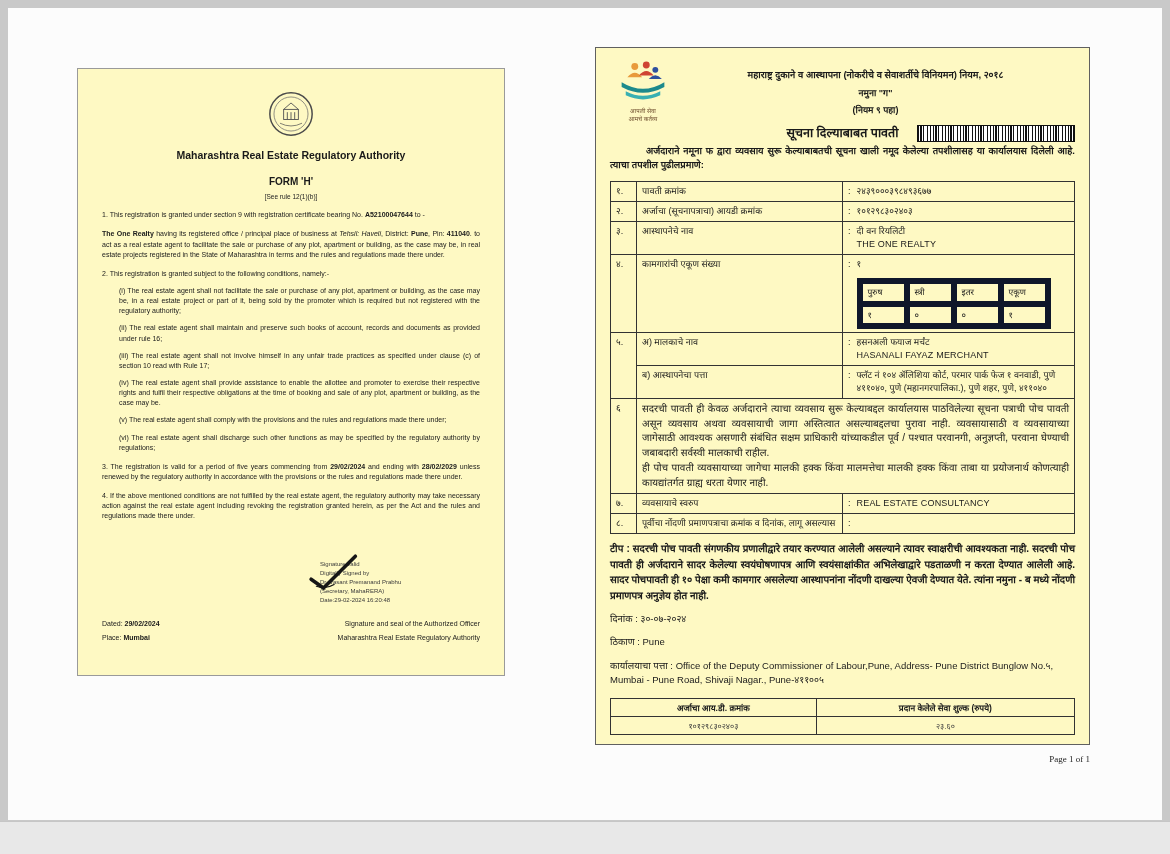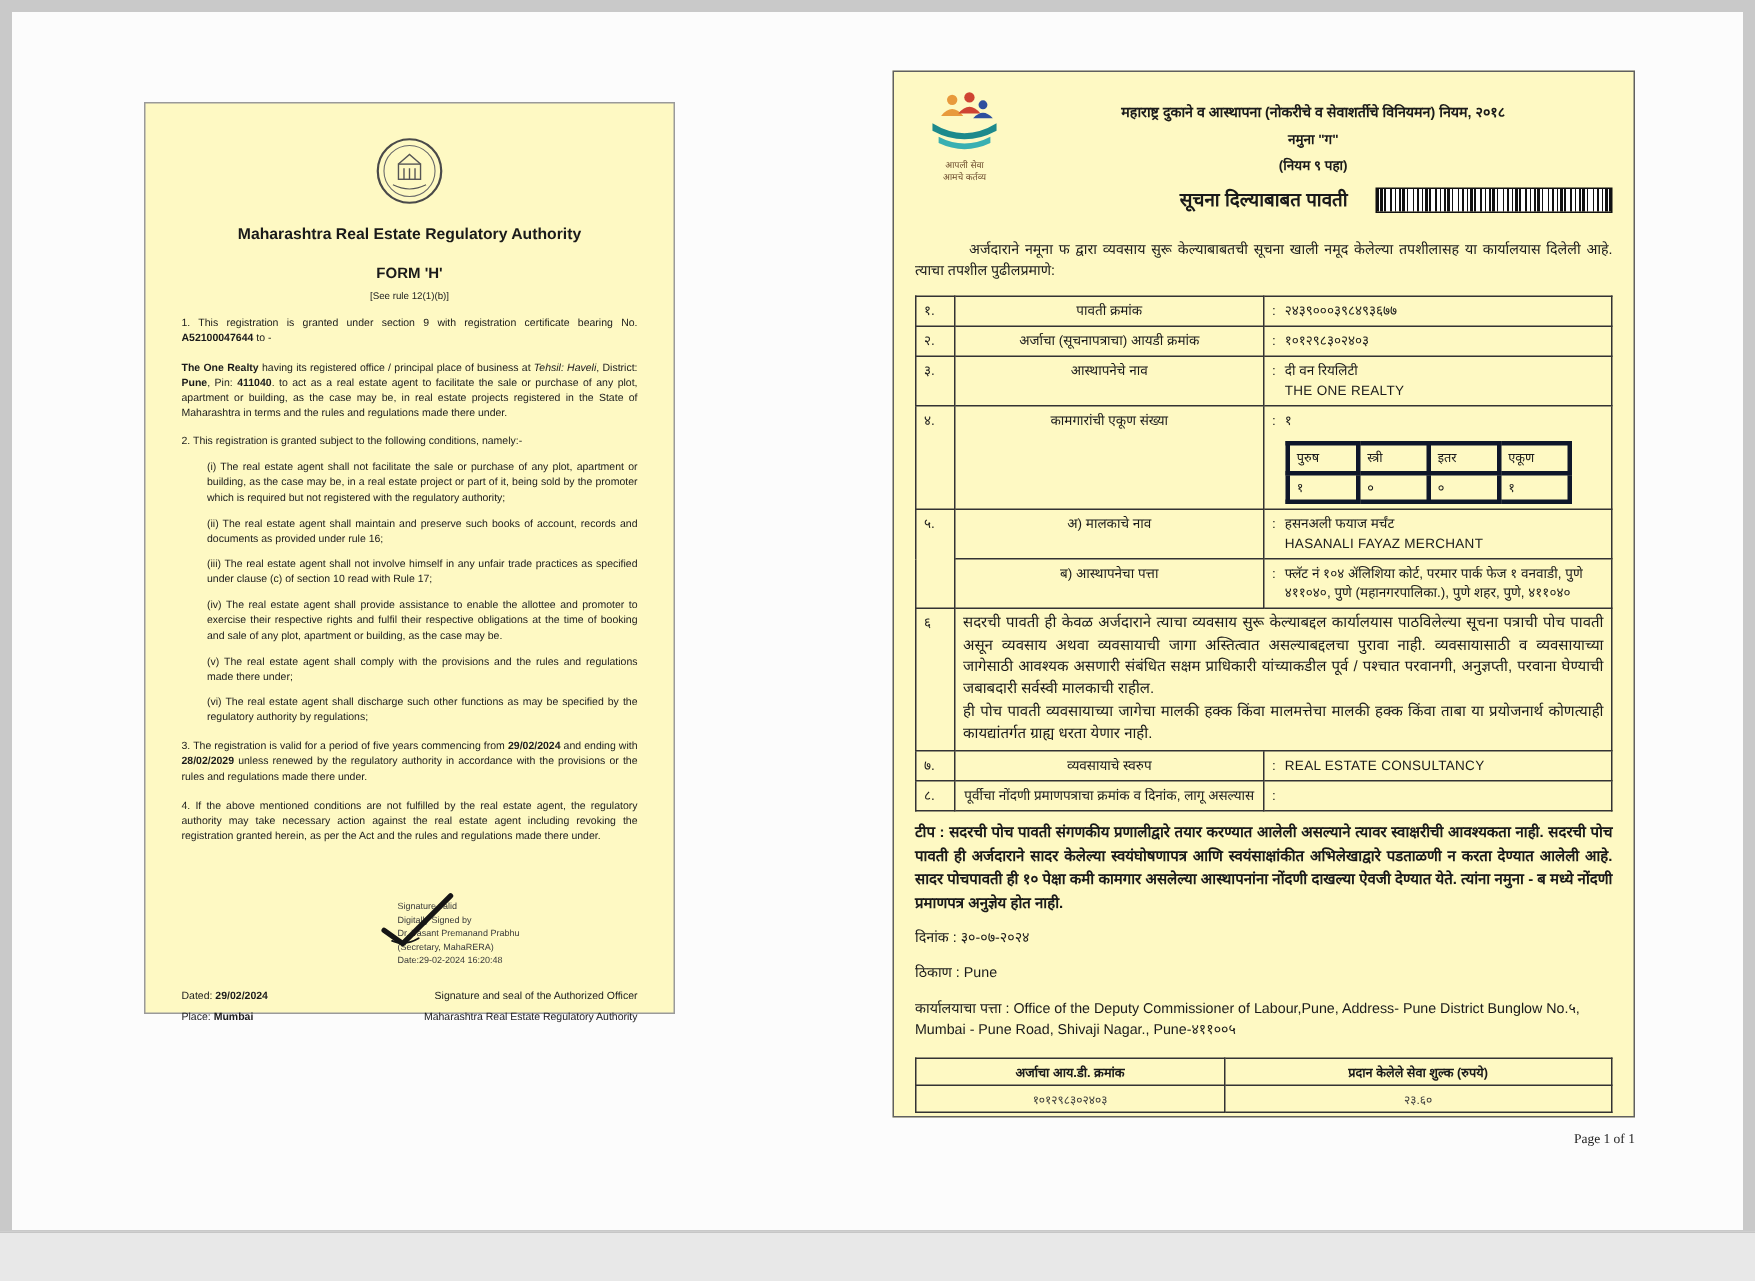--- a/index.html
+++ b/index.html
@@ -3,21 +3,21 @@
 <meta charset="utf-8">
 <style>
   *{margin:0;padding:0;box-sizing:border-box;}
   html,body{width:1170px;height:854px;overflow:hidden;}
   body{font-family:"Liberation Sans","DejaVu Sans",sans-serif;background:#c9c9c9;position:relative;color:#1a1a1a;}
   .canvas{position:absolute;left:8px;top:8px;width:1154px;height:812px;background:#fcfcfc;}
   .bottom-bar{position:absolute;left:0;top:821px;width:1170px;height:33px;background:#e8e8e8;border-top:1px solid #c6c6c6;}
   .page{position:absolute;background:#fef9c3;}
 
   
-  .page-l{left:88px;top:60px;width:354px;height:608px;border:1px solid #9a9a9a;padding:20px 24px;font-size:7px;line-height:1.45;}
+  .page-l{left:69px;top:60px;width:428px;height:608px;border:1px solid #9a9a9a;padding:20px 24px;font-size:7px;line-height:1.45;}
   .c-center{text-align:center;}
   .emblem{display:inline-block;margin-top:2px;}
   .c-auth{font-size:10.5px;font-weight:bold;margin:8px 0 12px;}
   .c-t1{font-size:7.5px;font-weight:bold;}
   .c-t2{font-size:10px;font-weight:bold;margin-top:7px;}
   .c-rule{font-size:6.5px;margin-top:2px;color:#222;}
   .c-p{margin-top:9px;text-align:justify;}
   .c-conds{margin-left:17px;}
   .c-conds .c-p{margin-top:7px;}
   .sig-wrap{margin-top:38px;margin-left:auto;margin-right:8px;width:152px;position:relative;font-size:6px;color:#3a3a3a;line-height:1.5;}
@@ -31,30 +31,30 @@
   .r-logo{width:66px;text-align:center;flex:0 0 auto;}
   .r-logo-cap{font-size:6px;color:#6b4a2b;line-height:1.3;}
   .r-titles{flex:1;text-align:center;font-weight:bold;padding-top:8px;}
   .r-act{font-size:9.5px;}
   .r-form{font-size:9px;margin-top:5px;}
   .r-ruleref{font-size:9px;margin-top:4px;}
   .r-titlebar{position:relative;height:20px;}
   .r-doctitle{position:absolute;left:0;right:0;text-align:center;font-size:12.5px;font-weight:bold;}
   .barcode{position:absolute;right:0;top:1px;width:158px;height:17px;border:1px solid #111;
     background:repeating-linear-gradient(90deg,#111 0 1px,#fff 1px 2px,#111 2px 4px,#fff 4px 5px,#111 5px 6px,#fff 6px 9px,#111 9px 10px,#fff 10px 12px,#111 12px 13px,#fff 13px 15px);}
-  .r-intro{margin-top:16px;font-size:9.5px;text-align:justify;text-indent:36px;line-height:1.5;}
+  .r-intro{margin-top:0;font-size:9.5px;text-align:justify;text-indent:36px;line-height:1.5;font-weight:bold;}
   table.mt{width:100%;border-collapse:collapse;margin-top:9px;font-size:9px;}
   table.mt td{border:1px solid #333;padding:3px 5px;vertical-align:top;line-height:1.45;}
   table.mt td.no{width:26px;}
-  table.mt td.lbl{width:206px;text-align:center;}
+  table.mt td.lbl{width:206px;}
   .vwrap{display:flex;gap:6px;}
   .vbody{flex:1;}
   .val-en{letter-spacing:.2px;}
   table.sub{border-collapse:collapse;margin-top:7px;}
-  table.sub td{border:3px solid #0f172a;padding:2px 5px;width:47px;font-size:8.5px;}
+  table.sub td{border:6px solid #0f172a;padding:2px 5px;width:47px;font-size:8.5px;}
   td.r6 div{text-align:justify;font-size:10px;}
   td.r6 div+div{margin-top:1px;}
   .r-note{margin-top:7px;font-weight:bold;font-size:10px;text-align:justify;line-height:1.55;}
   .r-line{margin-top:9px;font-size:9.5px;line-height:1.5;}
   table.fee{width:100%;border-collapse:collapse;margin-top:11px;}
   table.fee th{border:1px solid #333;font-size:8.5px;padding:3px;font-weight:bold;}
   table.fee td{border:1px solid #333;font-size:8px;padding:3px;text-align:center;color:#3c3c3c;}
 
   .page-ind{position:absolute;top:746px;right:72px;font-size:9px;font-family:"Liberation Serif","DejaVu Serif",serif;color:#222;}
 </style>

